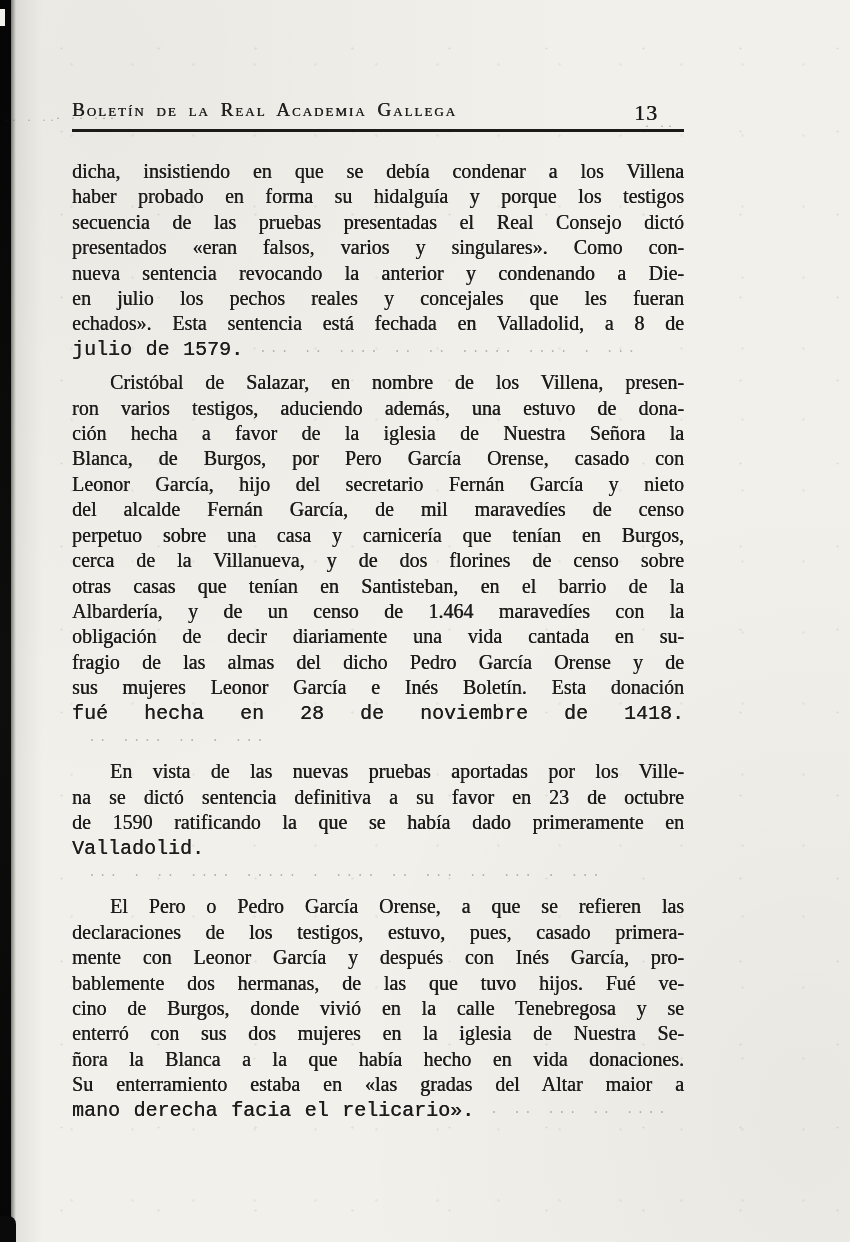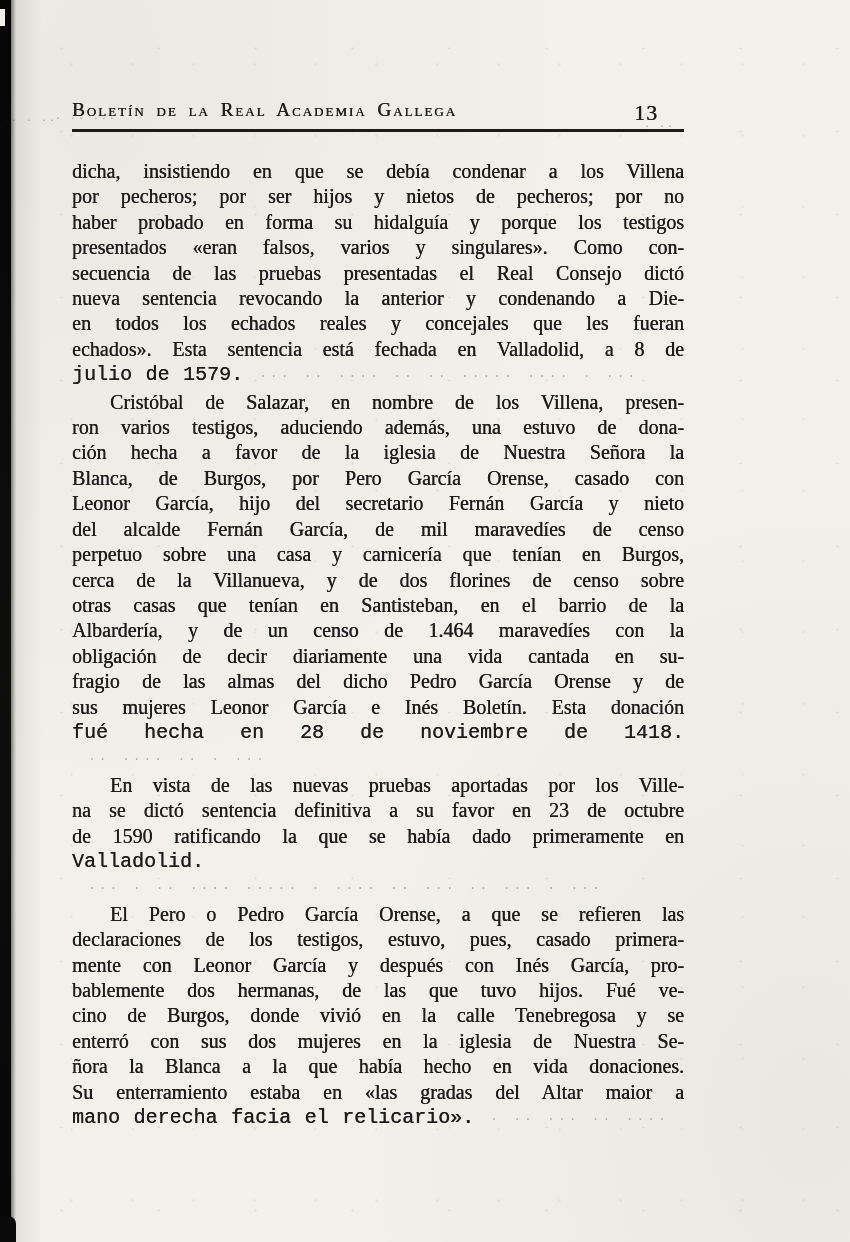--- a/index.html
+++ b/index.html
@@ -68,21 +68,21 @@
   .dots-under-page-number{right:8px;top:22px;}
   .dots-rule-left{left:-68px;top:16px;color:rgba(50,48,45,0.35);}
   
   .text-block{
     position:absolute;left:72px;top:159px;width:612px;
     font-size:20px;
     line-height:25.4px;
     word-spacing:1.5px;
     text-shadow:0.35px 0 currentColor;
   }
-  .para + .para{}
+  .para + .para{margin-top:6px;}
   .line{
     text-align:justify;
     text-align-last:justify;
     white-space:normal;
   }
   .line.last{text-align-last:left;font-family:Liberation Mono, monospace;}
   .line.indent{text-indent:38px;}
   .it{}
   .ghost{
     display:inline-block;
@@ -107,26 +107,25 @@
     <span class="dots dots-rule-left">·· · ··</span>
     <span class="dots dots-header-left">· ·· ···</span>
     <div class="journal-title">Boletín de la Real Academia Gallega</div>
     <div class="page-number">13</div>
     <span class="dots dots-under-page-number">· ··</span>
   </div>
 
   <div class="text-block">
       <div class="para">
         <div class="line">dicha, insistiendo en que se debía condenar a los Villena</div>
-        <div class="line">por pecheros; por ser hijos y nietos de pecheros; por no</div>
         <div class="line">haber probado en forma su hidalguía y porque los testigos</div>
+        <div class="line">secuencia de las pruebas presentadas el Real Consejo dictó</div>
         <div class="line">presentados «eran falsos, varios y singulares». Como con-</div>
-        <div class="line">secuencia de las pruebas presentadas el Real Consejo dictó</div>
         <div class="line">nueva sentencia revocando la anterior y condenando a Die-</div>
-        <div class="line">en todos los echados reales y concejales que les fueran</div>
+        <div class="line">en julio los pechos reales y concejales que les fueran</div>
         <div class="line">echados». Esta sentencia está fechada en Valladolid, a 8 de</div>
         <div class="line last">julio de 1579.<span class="ghost">··· ·· ···· ·· ·· ····· ···· · ···</span></div>
       </div>
       <div class="para">
         <div class="line indent">Cristóbal de Salazar, en nombre de los Villena, presen-</div>
         <div class="line">ron varios testigos, aduciendo además, una estuvo de dona-</div>
         <div class="line">ción hecha a favor de la iglesia de Nuestra Señora la</div>
         <div class="line"><span>Blanca, de Burgos, por </span><span class="it">Pero García Orense,</span><span> casado con</span></div>
         <div class="line">Leonor García, hijo del secretario Fernán García y nieto</div>
         <div class="line">del alcalde Fernán García, de mil maravedíes de censo</div>

